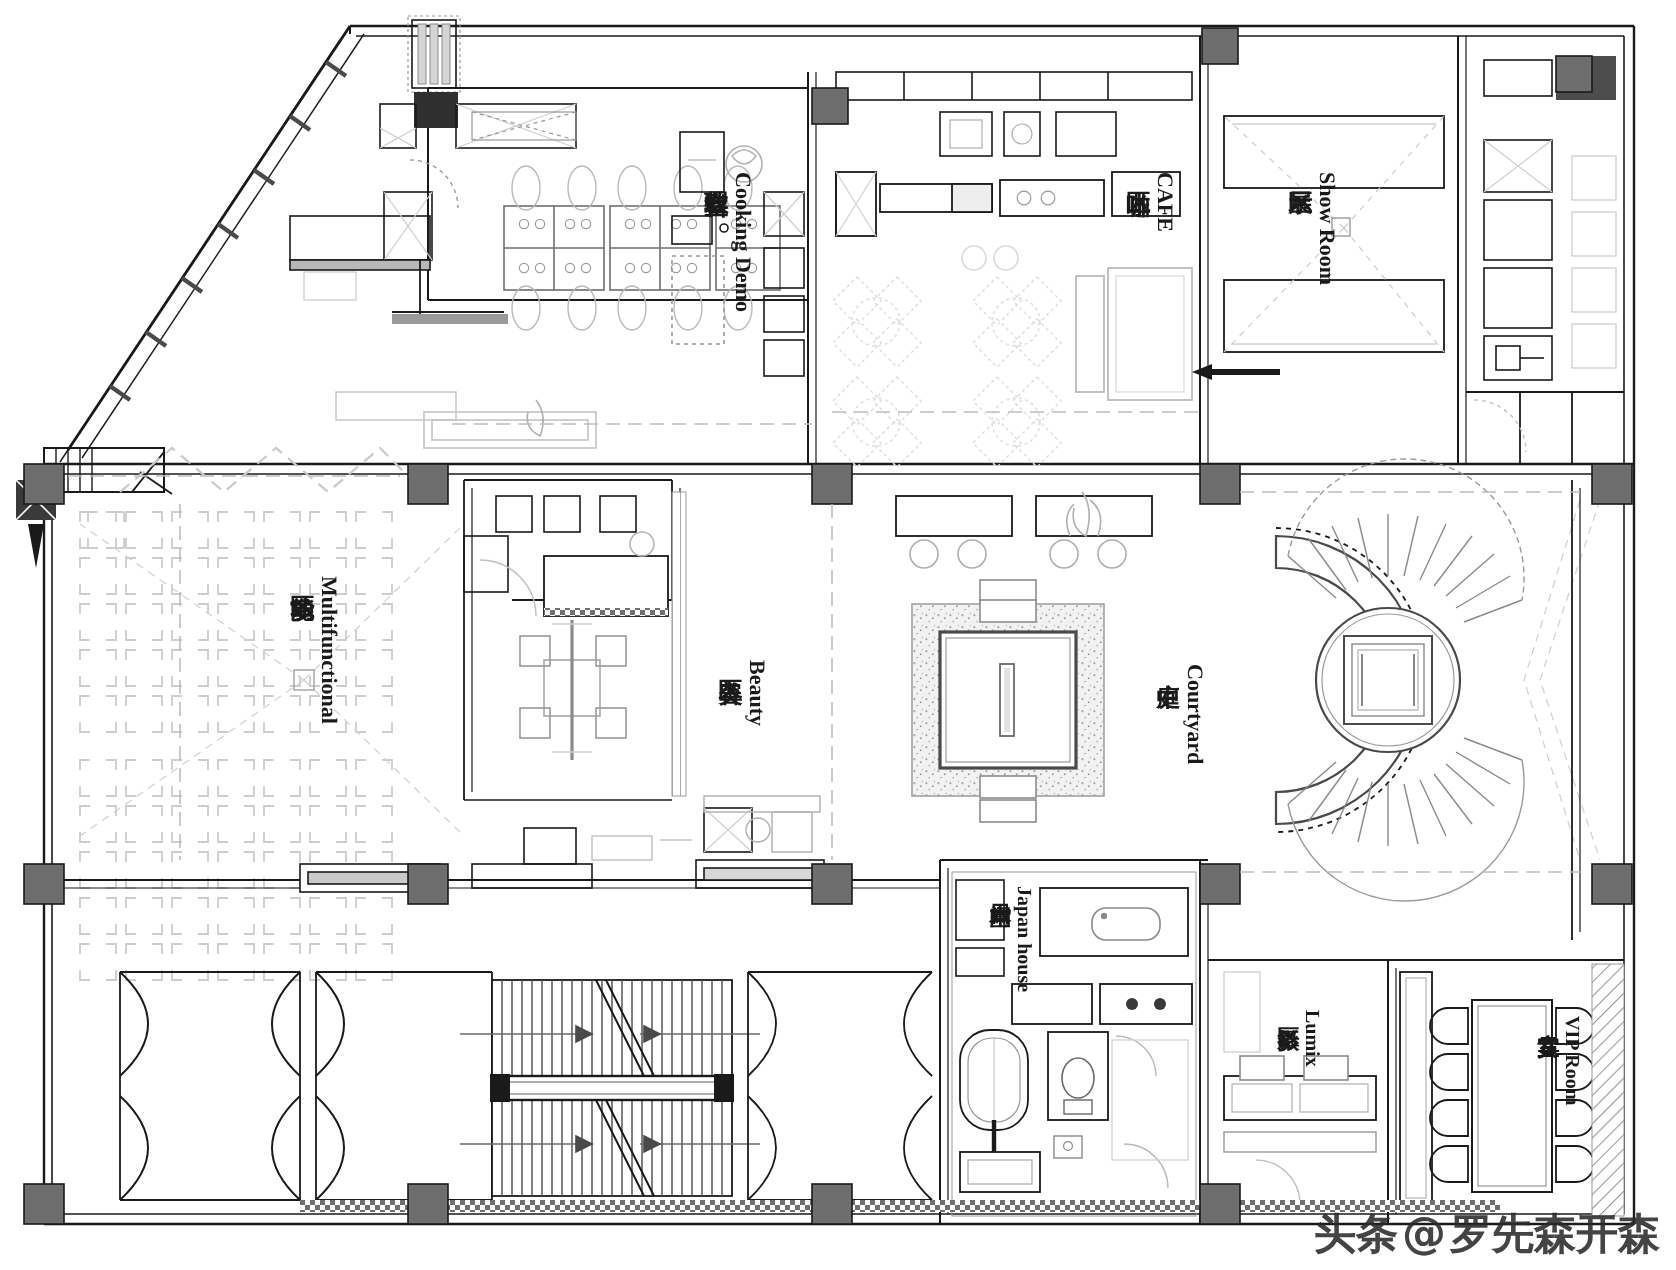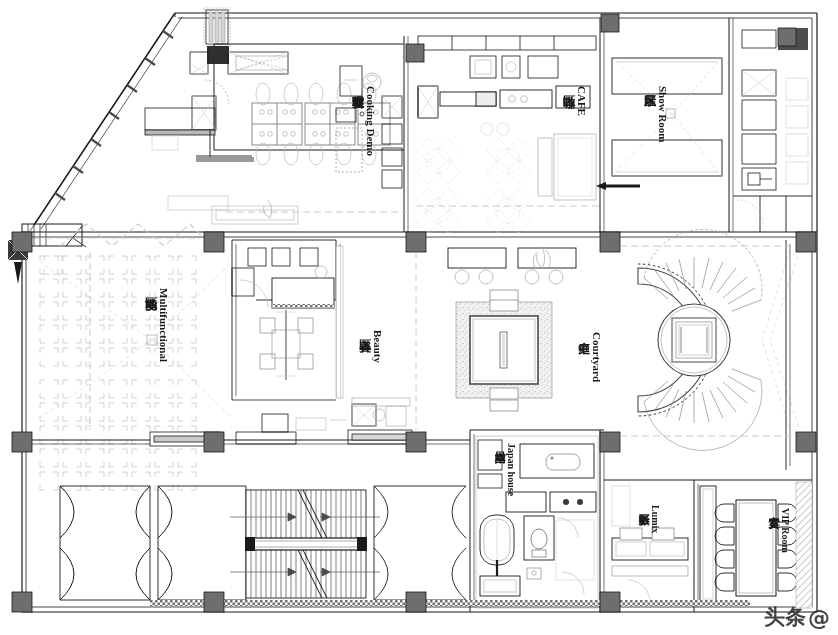--- a/index.html
+++ b/index.html
@@ -850,15 +850,16 @@
   <span class="en">Lumix</span>
 </div>
 <div class="room-label sm" style="left:768px;top:508px;">
   <span class="cn">贵宾室</span>
   <span class="en">VIP Room</span>
 </div>
 
 <div id="watermark">
   <span>头条</span>
   <span class="wm-at">@</span>
+  <span>罗先森开森</span>
 </div>
 
 </div>
 
 </body></html>

